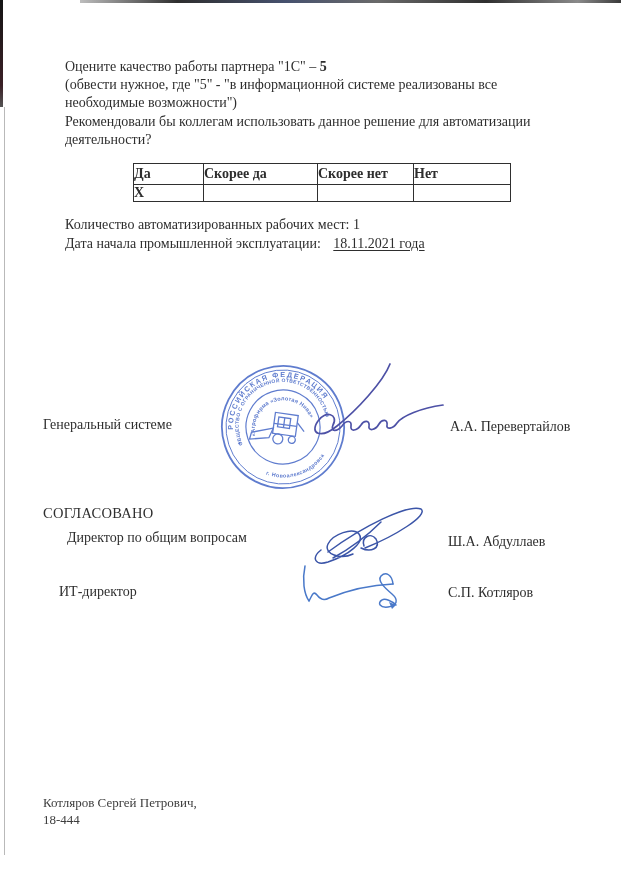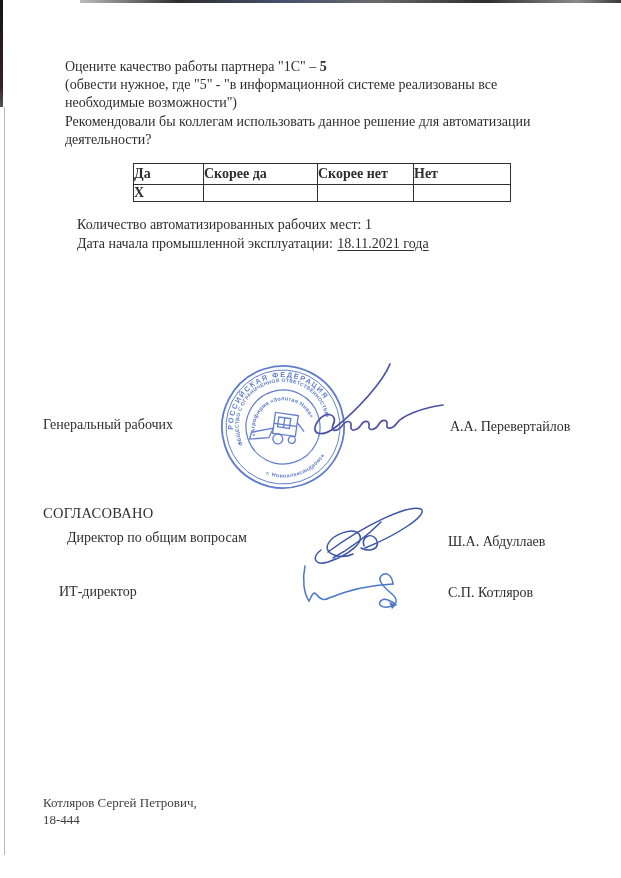--- a/index.html
+++ b/index.html
@@ -10,23 +10,23 @@
   }
   
   .scan-top{position:absolute;left:80px;top:0;width:541px;height:3px;
     background:linear-gradient(to right,#bdbdbd,#2e2e2e 18%,#46516e 38%,#6a6a6a 55%,#2f2f2f 75%,#8a8a8a 92%,#3a3a3a);}
   .scan-left-thick{position:absolute;left:0;top:0;width:3px;height:107px;
     background:linear-gradient(to bottom,#141414,#3a2026 80%,#555);}
   .scan-left-thin{position:absolute;left:4px;top:107px;width:1px;height:748px;background:#b9b9b9;}
 
   .abs{position:absolute;}
   .survey{left:65px;top:58px;width:512px;font-size:14px;line-height:18.2px;}
-  .details{left:77px;top:216px;width:512px;font-size:14px;line-height:18.6px;}
+  .details{left:65px;top:216px;width:512px;font-size:14px;line-height:18.6px;}
   .u{text-decoration:underline;text-underline-offset:2px;}
-  .gap{margin-left:1px;}
+  .gap{margin-left:9px;}
 
   table.ans{position:absolute;left:133px;top:163px;border-collapse:collapse;table-layout:fixed;}
   table.ans td{border:1.6px solid #2f2f2f;vertical-align:middle;
     font-size:14px;padding:0;overflow:hidden;}
   table.ans tr.hdr td{font-weight:bold;height:20px;}
   table.ans tr.val td{height:16px;font-weight:bold;}
 
   .sig-title{font-size:14px;}
   .sig-name{font-size:14px;}
   .agreed{font-size:14.5px;letter-spacing:0.3px;}
@@ -126,21 +126,21 @@
         <line x1="-9" y1="-6" x2="14" y2="-6"></line>
         <line x1="1" y1="-13" x2="1" y2="-3"></line>
         <circle cx="-3" cy="9" r="5"></circle>
         <circle cx="11" cy="8" r="3.5"></circle>
         <path d="M -9,-1 L -30,6 L -31,13 L -12,9 Z"></path>
         <path d="M 14,-10 L 22,-2"></path>
       </g>
     </g>
   </svg>
 
-  <div class="abs sig-title t-gd">Генеральный рабочих</div>
+  <div class="abs sig-title t-gd">Генеральный системе</div>
   <svg class="abs sig1-svg" width="170" height="90" viewBox="0 0 170 90">
     <path d="M 105,8 C 98,26 72,54 52,70 C 36,83 24,78 33,65 C 40,54 54,58 48,69 C 45,76 52,76 57,70 C 61,64 67,64 66,70 C 65,76 72,75 76,69 C 79,64 85,64 84,70 C 83,75 90,75 94,68 C 97,63 103,63 102,69 C 101,74 108,73 112,67 C 117,60 136,52 158,49" fill="none" stroke="#4d51a6" stroke-width="1.7" stroke-linecap="round"></path>
   </svg>
   <div class="abs sig-name n-gd">А.А. Перевертайлов</div>
 
   <div class="abs agreed t-agreed">СОГЛАСОВАНО</div>
 
   <div class="abs sig-title t-da">Директор по общим вопросам</div>
   <svg class="abs sig2-svg" width="130" height="68" viewBox="0 0 130 68">
     <g fill="none" stroke="#3b55a8" stroke-width="1.5" stroke-linecap="round">

